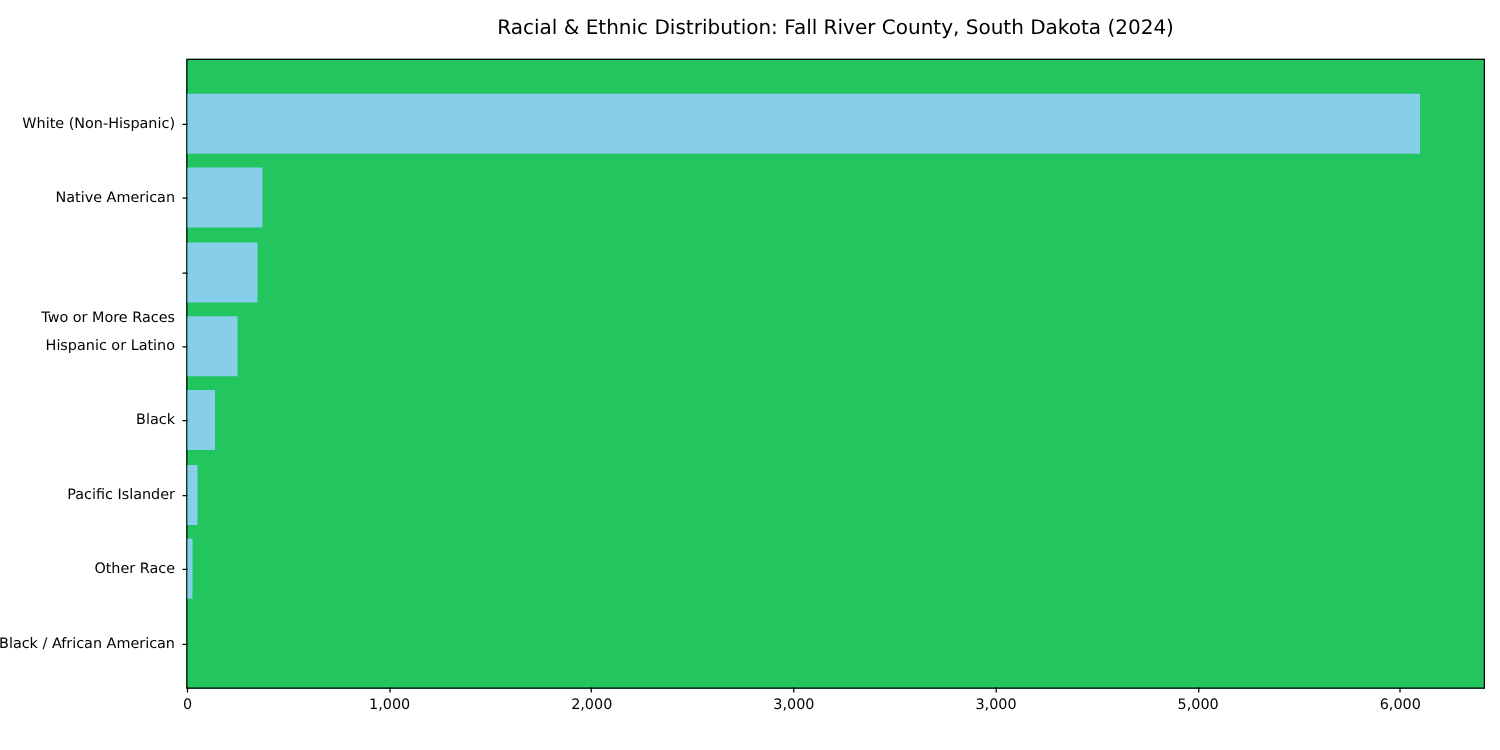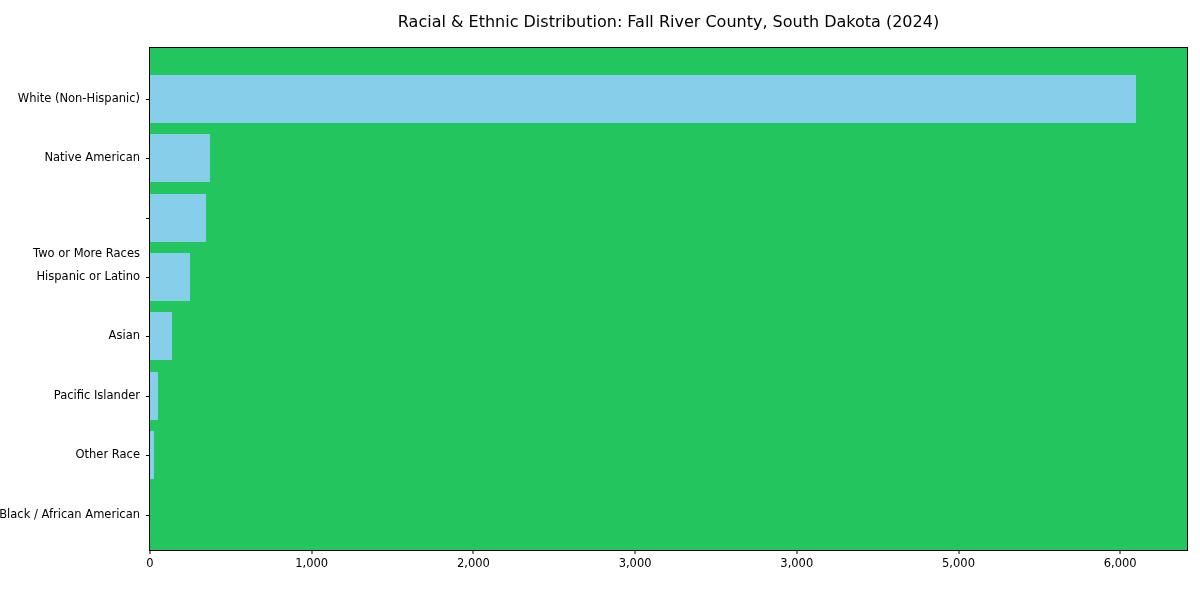--- a/index.html
+++ b/index.html
@@ -79,21 +79,21 @@
       <div class="ytick" style="top: 110.36px;"></div>
       <div class="ylab" style="top: 110.36px;">Native American</div>
       <div class="bar" style="top: 145.72px; width: 5.3797%; background: rgb(135, 206, 235);"></div>
       <div class="ytick" style="top: 169.72px;"></div>
       <div class="ylab" style="top: 169.72px; margin-top: 36px;">Two or More Races</div>
       <div class="bar" style="top: 205.08px; width: 3.82036%; background: rgb(135, 206, 235);"></div>
       <div class="ytick" style="top: 229.08px;"></div>
       <div class="ylab" style="top: 229.08px; margin-left: 32px;">Hispanic or Latino</div>
       <div class="bar" style="top: 264.44px; width: 2.1051%; background: rgb(135, 206, 235);"></div>
       <div class="ytick" style="top: 288.44px;"></div>
-      <div class="ylab" style="top: 288.44px;">Asian</div>
+      <div class="ylab" style="top: 288.44px;">Black</div>
       <div class="bar" style="top: 323.8px; width: 0.779666%; background: rgb(135, 206, 235);"></div>
       <div class="ytick" style="top: 347.8px;"></div>
       <div class="ylab" style="top: 347.8px;">Pacific Islander</div>
       <div class="bar" style="top: 383.16px; width: 0.389833%; background: rgb(135, 206, 235);"></div>
       <div class="ytick" style="top: 407.16px;"></div>
       <div class="ylab" style="top: 407.16px;">Other Race</div>
       <div class="bar" style="top: 442.52px; width: 0%; background: rgb(135, 206, 235);"></div>
       <div class="ytick" style="top: 466.52px;"></div>
       <div class="ylab" style="top: 466.52px; text-align: center;">Black / African American</div>
       <div class="xtick" style="left: 0%;"></div>

